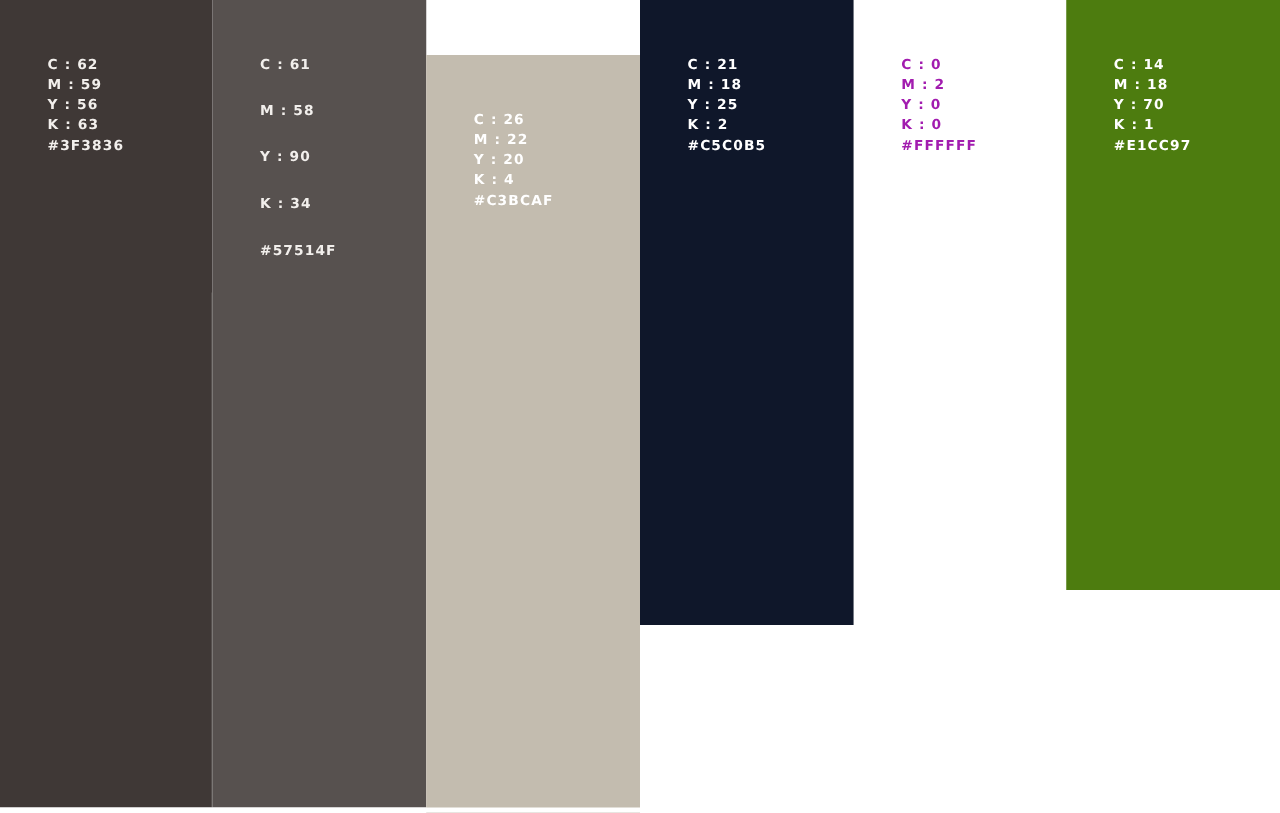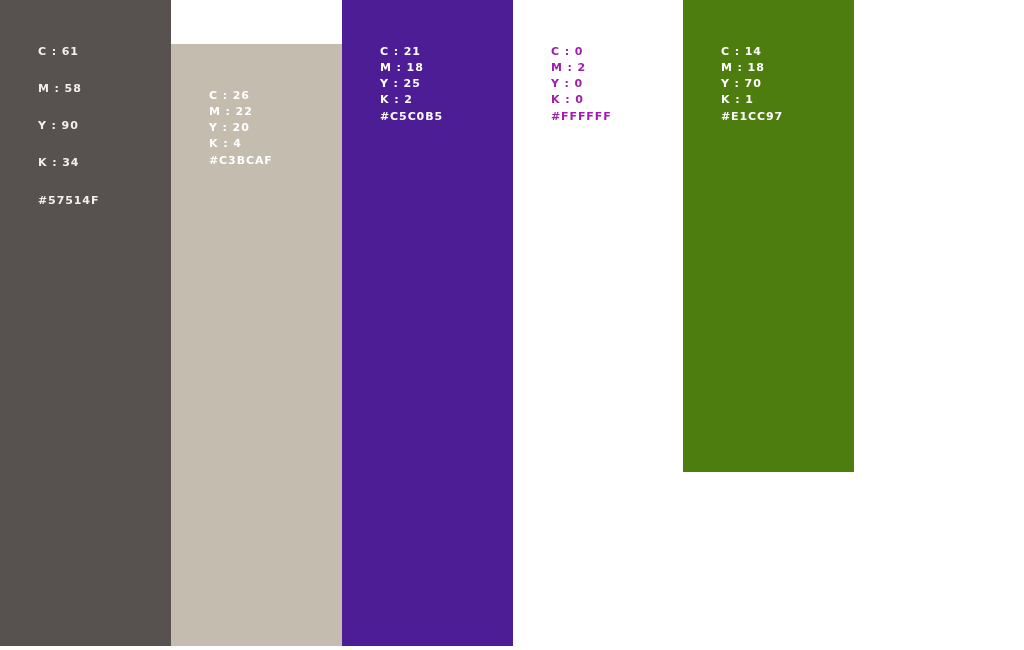--- a/index.html
+++ b/index.html
@@ -78,20 +78,30 @@
     width: 1024px;
     height: 4px;
     background: #ffffff;
   }
 </style>
 </head>
 <body style="background-color: rgb(255, 255, 255);">
 
 <div id="palette-board">
 
+  <div class="swatch" style="background-color: rgb(63, 56, 54); width: 170px; height: 646px;">
+    <div class="swatch-info" style="color: rgb(242, 239, 236);">
+      <span class="swatch-line">C : 62</span>
+      <span class="swatch-line">M : 59</span>
+      <span class="swatch-line">Y : 56</span>
+      <span class="swatch-line">K : 63</span>
+      <span class="swatch-hex">#3F3836</span>
+    </div>
+    <div class="seam"></div>
+  </div>
 
   <div class="swatch" style="background-color: rgb(87, 81, 79); width: 171px; height: 646px;">
     <div class="swatch-info" style="color: rgb(242, 239, 236); gap: 21px;">
       <span class="swatch-line">C : 61</span>
       <span class="swatch-line">M : 58</span>
       <span class="swatch-line">Y : 90</span>
       <span class="swatch-line">K : 34</span>
       <span class="swatch-hex">#57514F</span>
     </div>
   </div>
@@ -99,21 +109,21 @@
   <div class="swatch" style="background-color: rgb(195, 188, 175); width: 171px; height: 646px; margin-top: 44px;">
     <div class="swatch-info" style="color: rgb(255, 255, 255);">
       <span class="swatch-line">C : 26</span>
       <span class="swatch-line">M : 22</span>
       <span class="swatch-line">Y : 20</span>
       <span class="swatch-line">K : 4</span>
       <span class="swatch-hex">#C3BCAF</span>
     </div>
   </div>
 
-  <div class="swatch" style="background-color: #4c1d95; width: 171px; height: 646px;">
+  <div class="swatch" style="background-color: #0f172a; width: 171px; height: 500px;">
     <div class="swatch-info" style="color: rgb(255, 255, 255);">
       <span class="swatch-line">C : 21</span>
       <span class="swatch-line">M : 18</span>
       <span class="swatch-line">Y : 25</span>
       <span class="swatch-line">K : 2</span>
       <span class="swatch-hex">#C5C0B5</span>
     </div>
   </div>
 
   <div class="swatch" style="background-color: rgb(255, 255, 255); width: 170px; height: 646px;">

